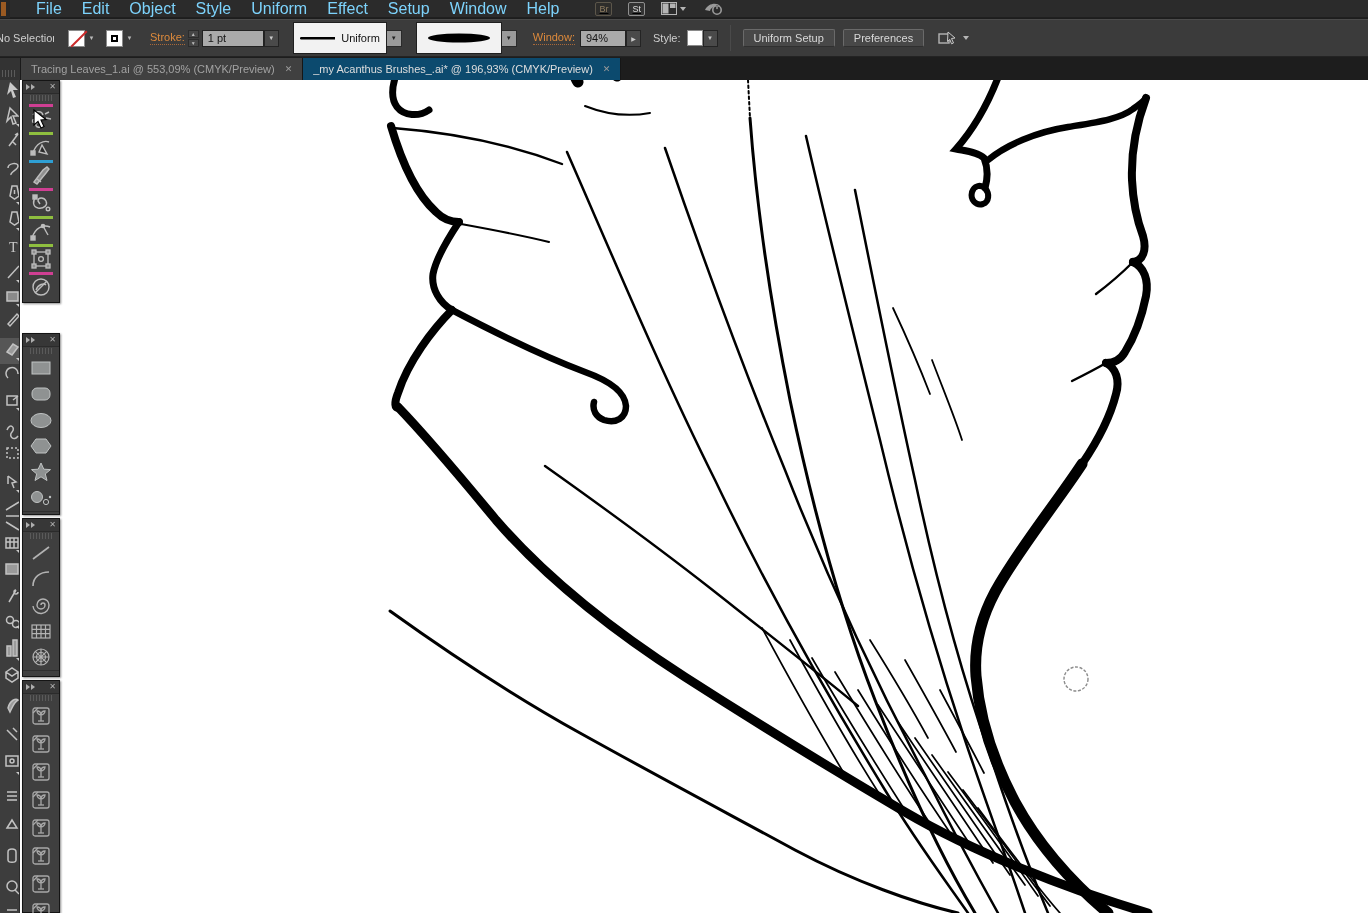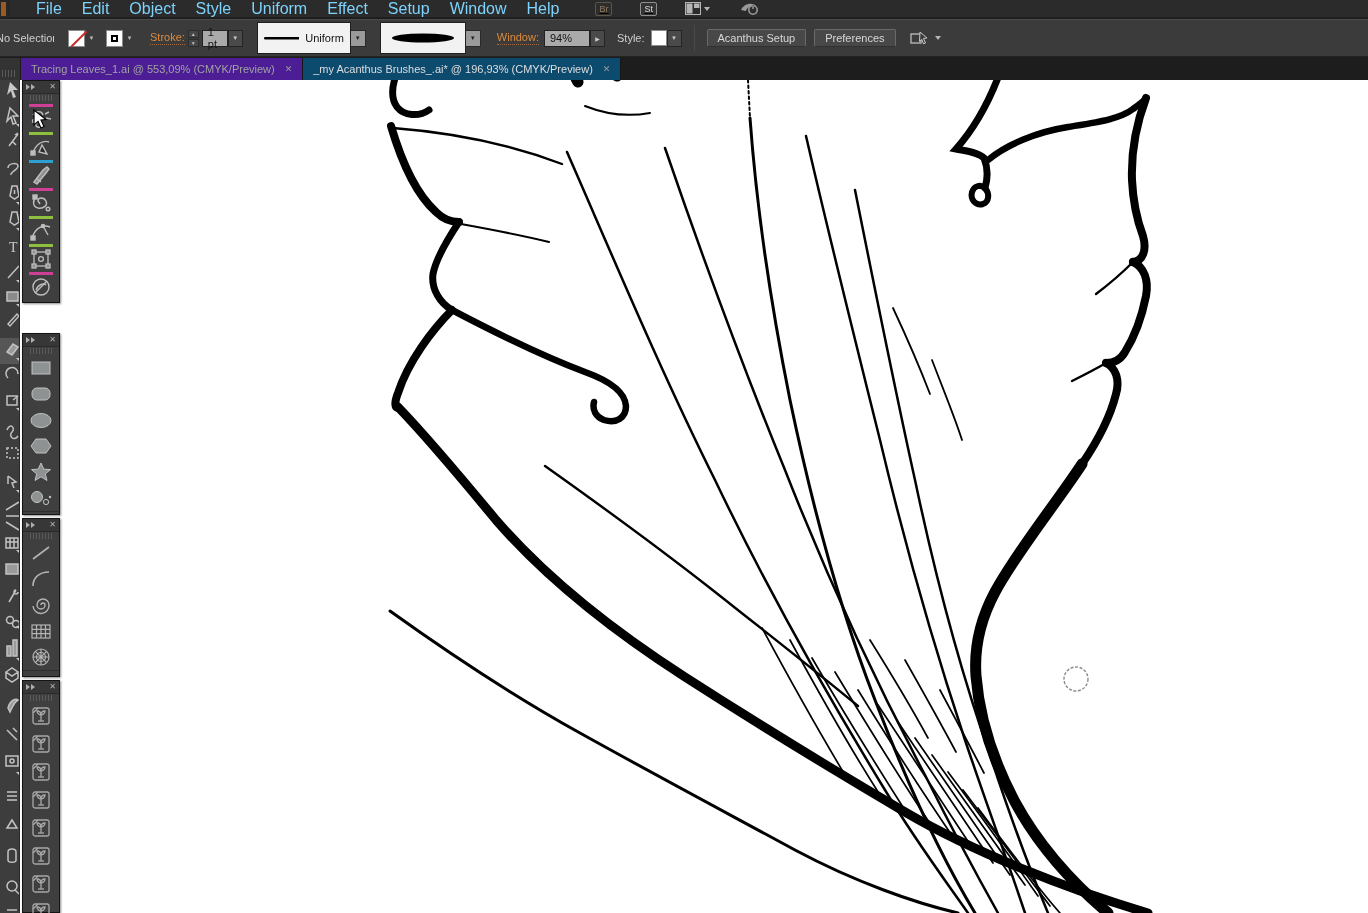--- a/index.html
+++ b/index.html
@@ -8,21 +8,21 @@
   .app { position:relative; width:1368px; height:913px; background:#1d1d1d; }
 
   
   .menubar { position:absolute; left:0; top:0; width:1368px; height:18px;
     background:#2b2b2b; border-bottom:1px solid #1f1f1f;
     display:flex; align-items:center; }
   .ai-logo-sliver { width:10px; height:18px; background:#262626; position:relative; flex:0 0 auto; }
   .ai-logo-sliver .bar { position:absolute; left:1px; top:2px; width:5px; height:14px; background:#9a5a22; }
   .menu-item { color:#7dd3fc; font-size:16px; padding:0 10px; line-height:18px; }
   .menu-item:first-of-type { margin-left:16px; }
-  .mb-right { display:flex; align-items:center; margin-left:26px; gap:28px;text-decoration:underline; }
+  .mb-right { display:flex; align-items:center; margin-left:26px; gap:16px;text-decoration:underline; }
   .mb-btn { font-size:9px; border:1px solid #5c564a; color:#8e7c60; padding:1px 3px;
     border-radius:2px; background:#2e2d2b; }
   .mb-btn.bright { border-color:#8f8f8f; color:#dcdcdc; background:#333; }
   .ws-icon { display:flex; align-items:center; gap:3px; }
   .caret-d { width:0; height:0; border-left:3px solid transparent; border-right:3px solid transparent;
     border-top:4px solid #b5b5b5; }
 
   
   .controlbar { position:absolute; left:0; top:19px; width:1368px; height:38px;
     background:#3b3b3b; border-top:1px solid #4b4b4b; border-bottom:1px solid #232323;
@@ -50,21 +50,21 @@
     border-radius:2px; color:#d8d8d8; font-size:11px; padding:2px 10px; }
 
   
   .tabbar { position:absolute; left:0; top:58px; width:1368px; height:22px; background:#1d1d1d;
     display:flex; }
   .dock-head { width:21px; height:22px; background:#333; border-right:1px solid #1a1a1a; position:relative; }
   .ribs { background:repeating-linear-gradient(90deg,#5a5a5a 0 1px,transparent 1px 3px); }
   .dock-head .ribs { position:absolute; left:2px; bottom:3px; width:15px; height:7px; }
   .tab { height:22px; display:flex; align-items:center; gap:10px; padding:0 10px;
     font-size:11px; border-right:1px solid #161616; }
-  .tab.inactive { background:#4c1d95; color:#a2a2a2;justify-content:flex-end; }
+  .tab.inactive { background:#404040; color:#a2a2a2;justify-content:flex-end; }
   .tab.active { background:#0c4a6e; color:#dedede; }
   .tab .x { font-size:9px; color:#9a9a9a; }
 
   
   .canvas { position:absolute; left:20px; top:80px; width:1348px; height:833px; background:#fff; }
   .canvas svg { display:block; width:100%; height:100%; }
 
   
   .toolstrip { position:absolute; left:0; top:80px; width:20px; height:833px;
     background:#3d3d3d; border-right:1px solid #2a2a2a; overflow:hidden; }
@@ -135,21 +135,21 @@
     <span class="mini-caret">▼</span>
     <div class="swatch" style="margin-left:8px">
         <div class="stroke-ring"></div>
       </div>
     <span class="mini-caret">▼</span>
     <span class="orange-lbl" style="margin-left:14px">Stroke:</span>
     <div class="stepper">
       <span>▲</span>
       <span>▼</span>
     </div>
-    <div class="field" style="width:26px">1 pt</div>
+    <div class="field" style="width:62px">1 pt</div>
     <div class="drop-btn">▼</div>
     <div class="combo-white" style="margin-left:14px; width:94px">
       <svg width="38" height="4">
           <rect x="0" y="1" width="38" height="2.4" rx="1.2" fill="#000"></rect>
         </svg>
       <span>Uniform</span>
     </div>
     <div class="combo-caret">▼</div>
     <div class="combo-white" style="margin-left:14px; width:86px; justify-content:center">
       <svg width="64" height="12">
@@ -157,21 +157,21 @@
         </svg>
     </div>
     <div class="combo-caret">▼</div>
     <span class="orange-lbl" style="margin-left:16px">Window:</span>
     <div class="field" style="width:46px; margin-left:5px">94%</div>
     <div class="drop-btn">▶</div>
     <span style="margin-left:12px; color:#cfcfcf">Style:</span>
     <div class="swatch" style="margin-left:6px; width:16px; height:16px"></div>
     <div class="drop-btn">▼</div>
     <div class="vdiv" style="margin-left:12px"></div>
-    <button class="cb-btn" style="margin-left:12px">Acanthus Setup</button>
+    <button class="cb-btn" style="margin-left:12px">Uniform Setup</button>
     <button class="cb-btn" style="margin-left:8px">Preferences</button>
     <svg width="20" height="16" style="margin-left:14px">
       <rect x="1" y="4" width="10" height="9" fill="none" stroke="#b5b5b5" stroke-width="1.4"></rect>
       <path d="M10,2 L17,8 13.5,8.5 15.5,13 13.5,13.8 11.8,9.4 9.5,11.5 Z" fill="#3b3b3b" stroke="#c9c9c9" stroke-width="1"></path>
     </svg>
     <i class="caret-d" style="margin-left:5px"></i>
   </div>
 
   <div class="tabbar">
     <div class="dock-head">

